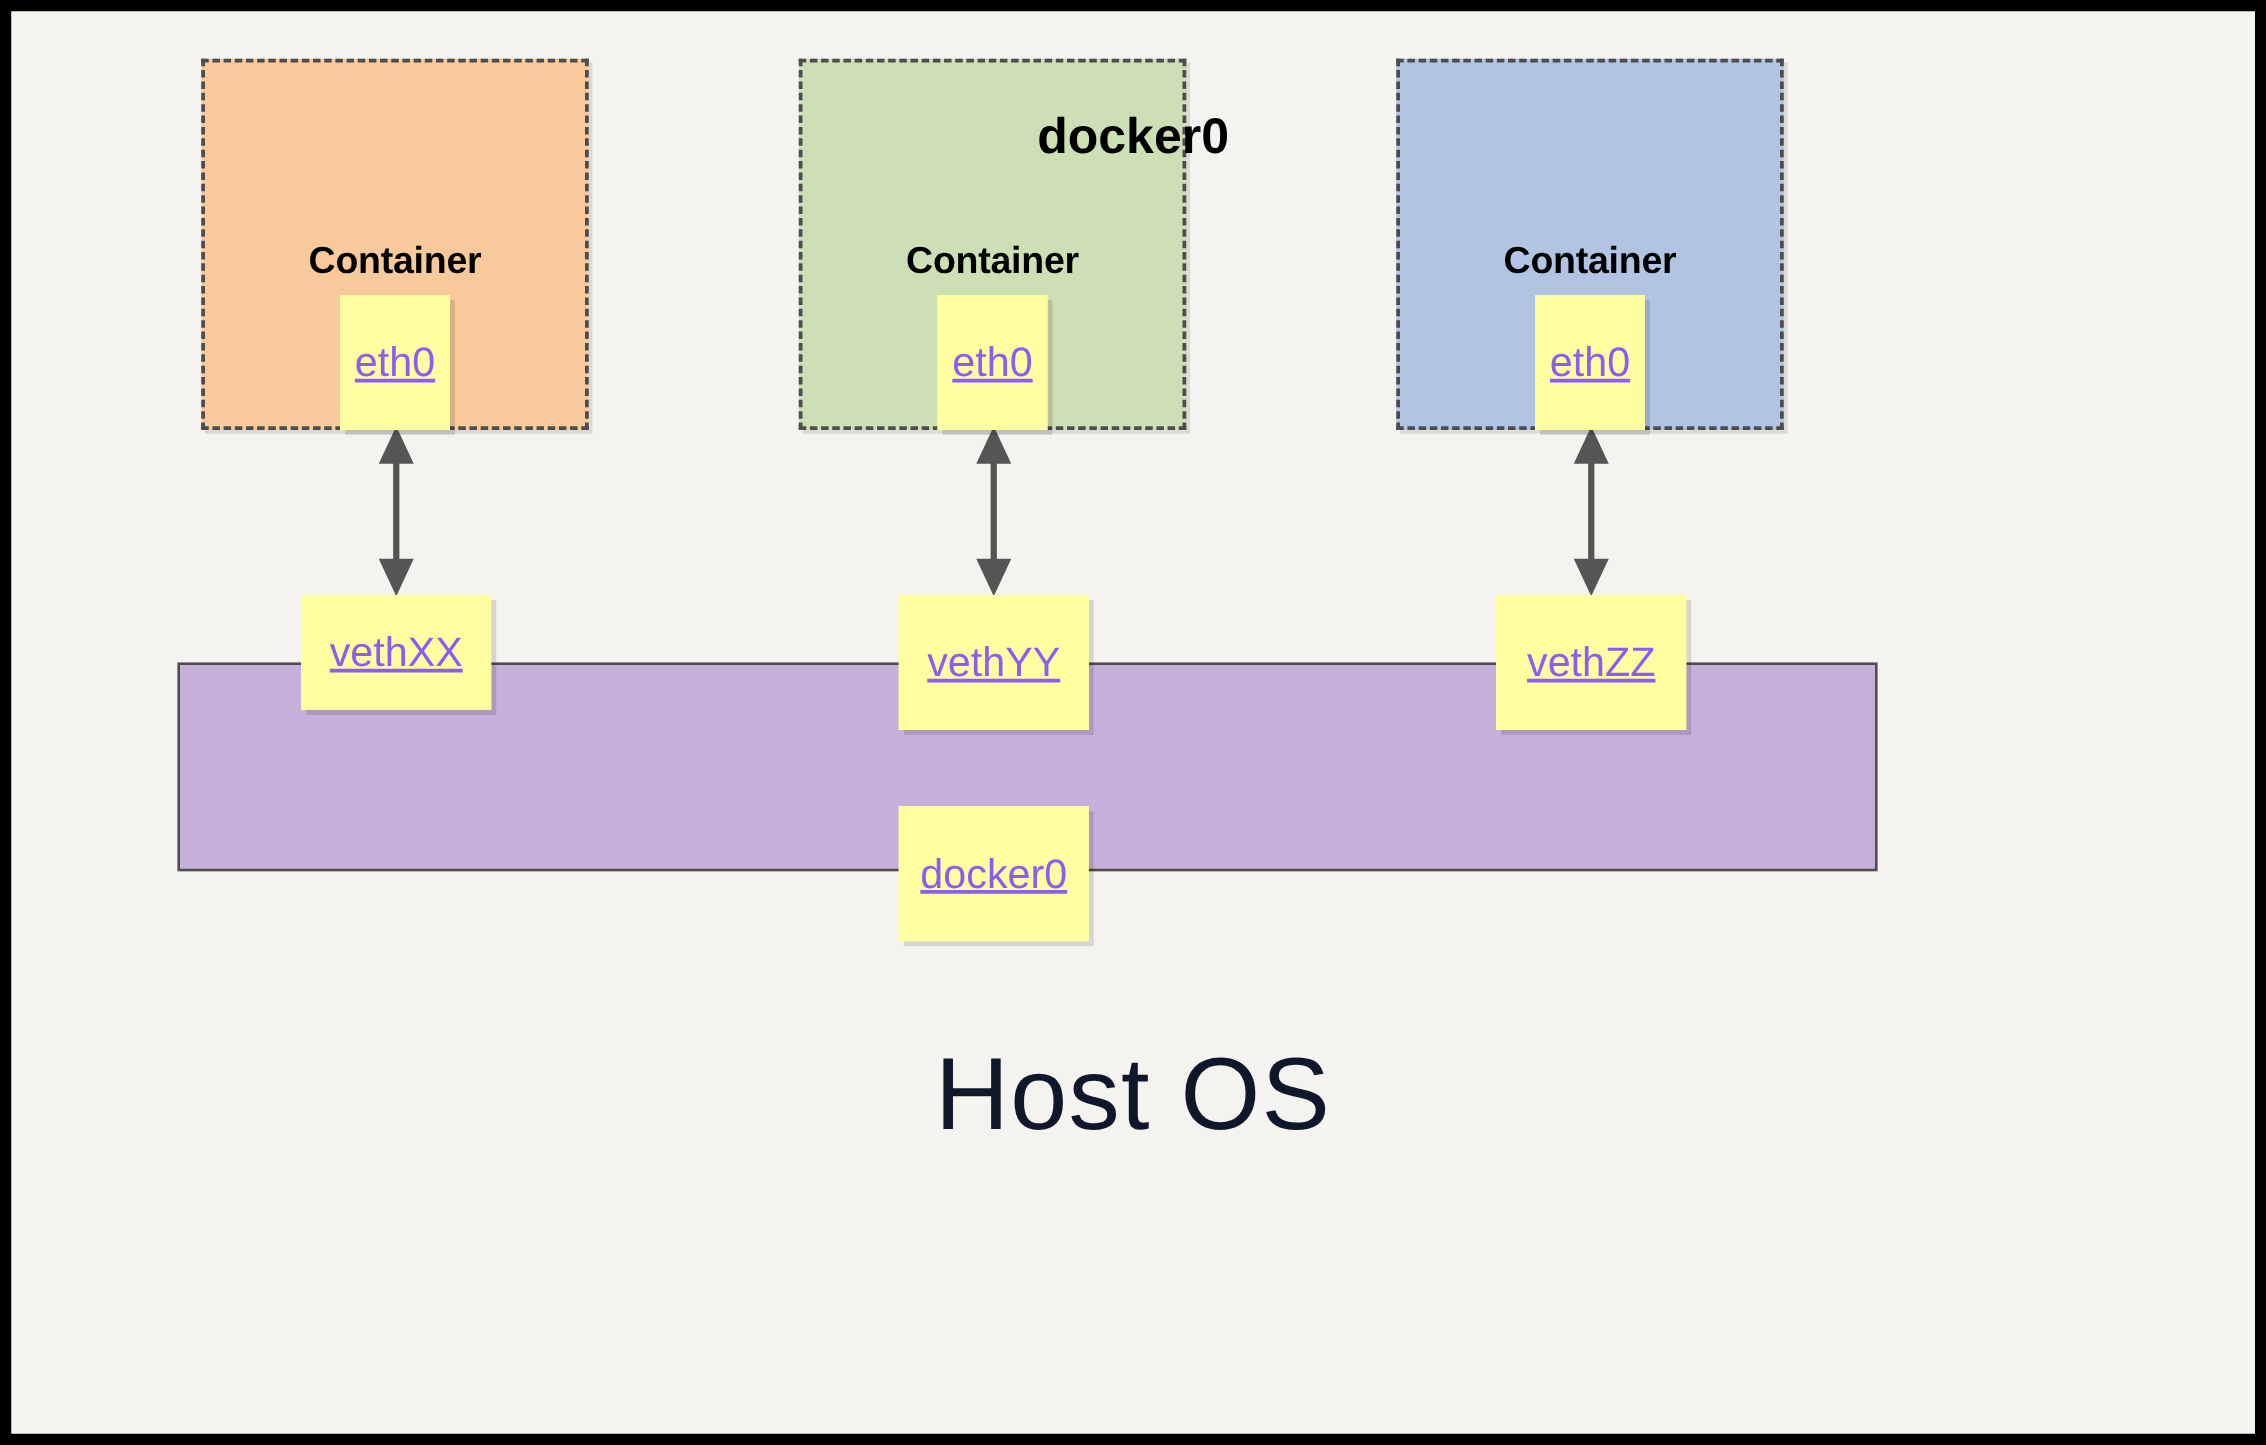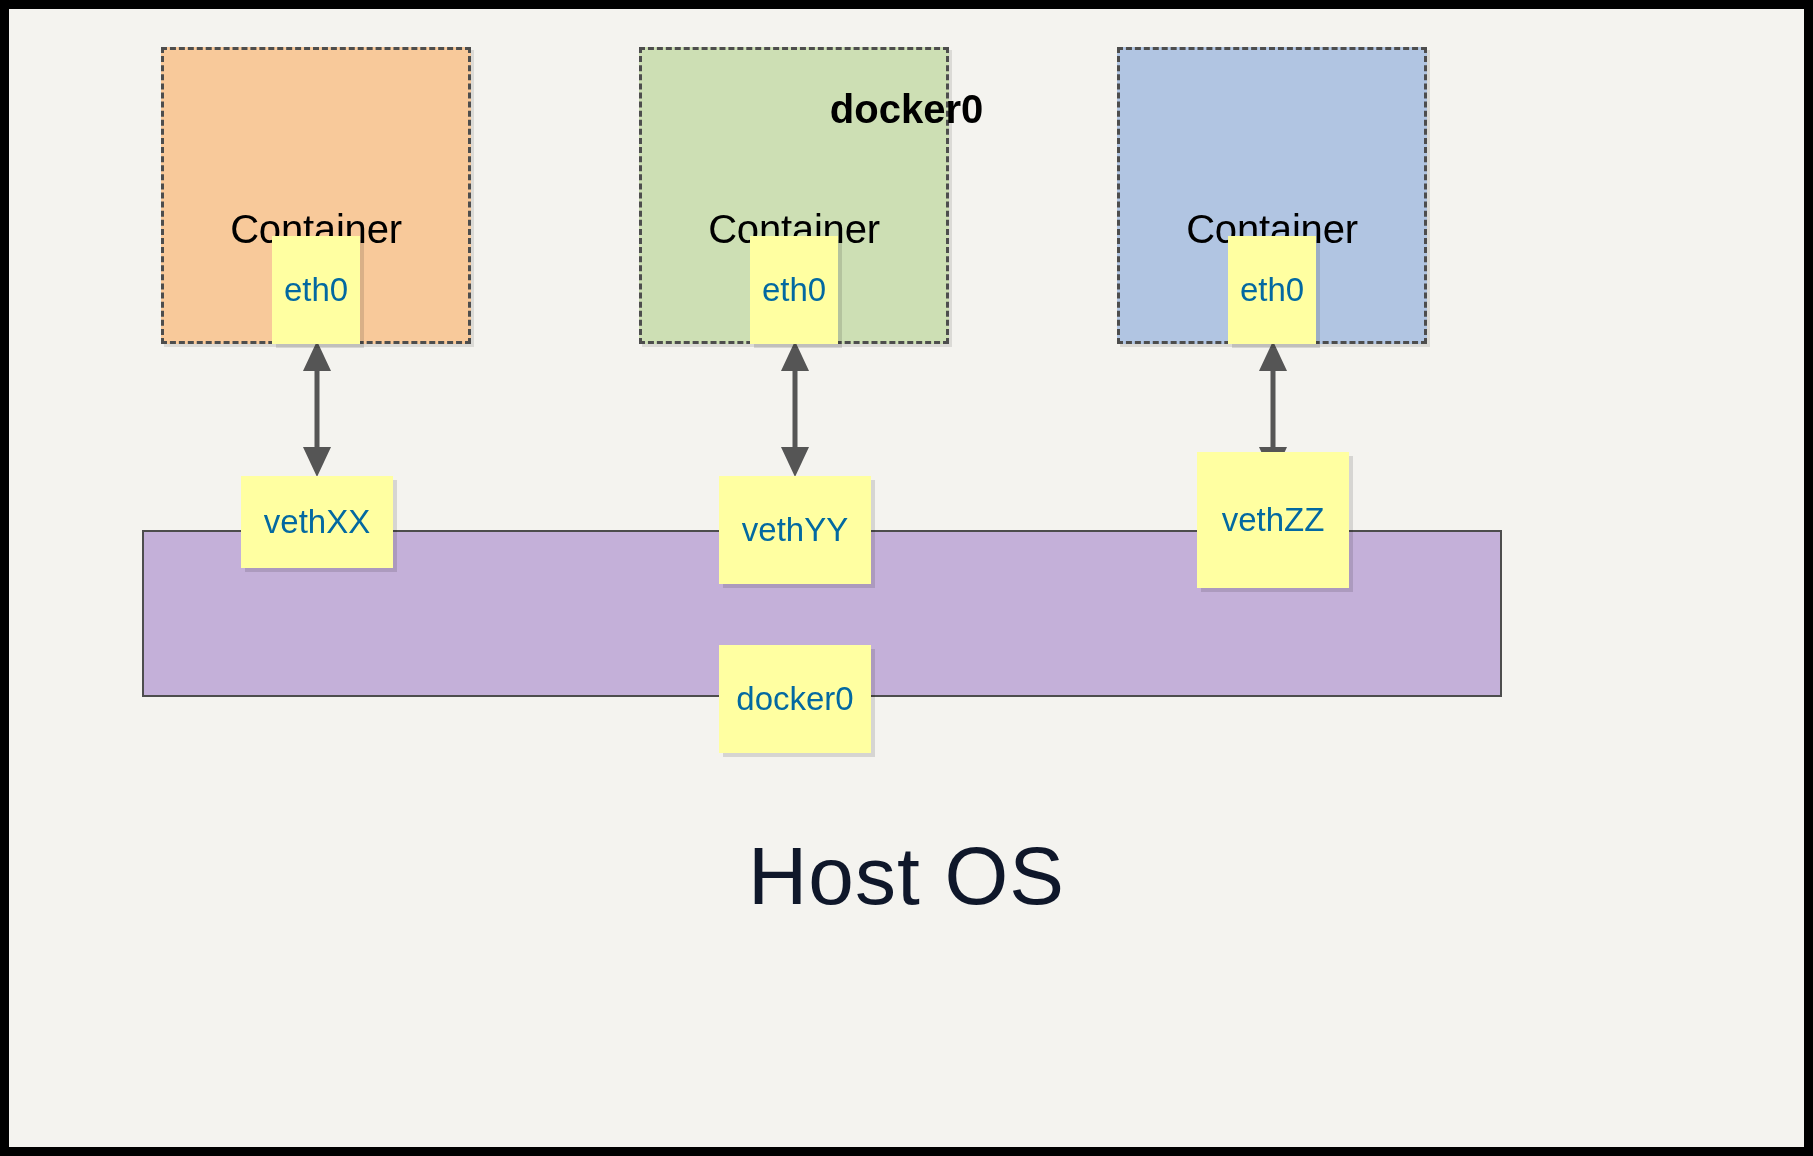--- a/index.html
+++ b/index.html
@@ -32,41 +32,42 @@
   .container-box {
     position: absolute;
     border: 3px dashed #4d4d4d;
     box-sizing: border-box;
     box-shadow: 3px 3px 0 rgba(0,0,0,0.10);
   }
   .container-title {
     position: absolute;
     left: 0;
     right: 0;
-    top: 157px;
+    top: 142px;
     text-align: center;
-    font-size: 40px;
-    font-weight: normal;
+    font-size: 30px;
+    font-weight: bold;
     color: #000000;
     letter-spacing: -0.2px;
   }
 
   
   .note {
     position: absolute;
     background: #ffffa1;
     border: 1px solid #ffffa1;
     box-sizing: border-box;
     display: flex;
     align-items: center;
     justify-content: center;
     font-size: 33px;
-    color: #0369a1;
+    color: #8b5cf6;
     box-shadow: 4px 4px 0 rgba(0,0,0,0.12);
     z-index: 6;
+    text-decoration: underline;
   }
 
   
   #bridge {
     position: absolute;
     left: 133px;
     top: 521px;
     width: 1360px;
     height: 167px;
     background: #c4b0d9;
@@ -157,21 +158,21 @@
     <div class="note" style="left:1219px; top:227px; width:88px; height:108px;">
       <span>eth0</span>
     </div>
 
     <svg class="arrow" style="left:1246px; top:332px; width:36px; height:136px;" viewBox="0 0 36 136">
       <line x1="18" y1="14" x2="18" y2="122" stroke="#555555" stroke-width="5"></line>
       <polygon points="18,0 32,30 4,30" fill="#555555"></polygon>
       <polygon points="18,136 32,106 4,106" fill="#555555"></polygon>
     </svg>
 
-    <div class="note" style="left:1188px; top:443px; width:152px; height:136px;">
+    <div class="note" style="left:1188px; top:467px; width:152px; height:108px;">
       <span>vethZZ</span>
     </div>
 
     <div id="bridge"></div>
     <div id="bridge-title">docker0</div>
 
     <div class="note" style="left:710px; top:636px; width:152px; height:108px;">
       <span>docker0</span>
     </div>
 

